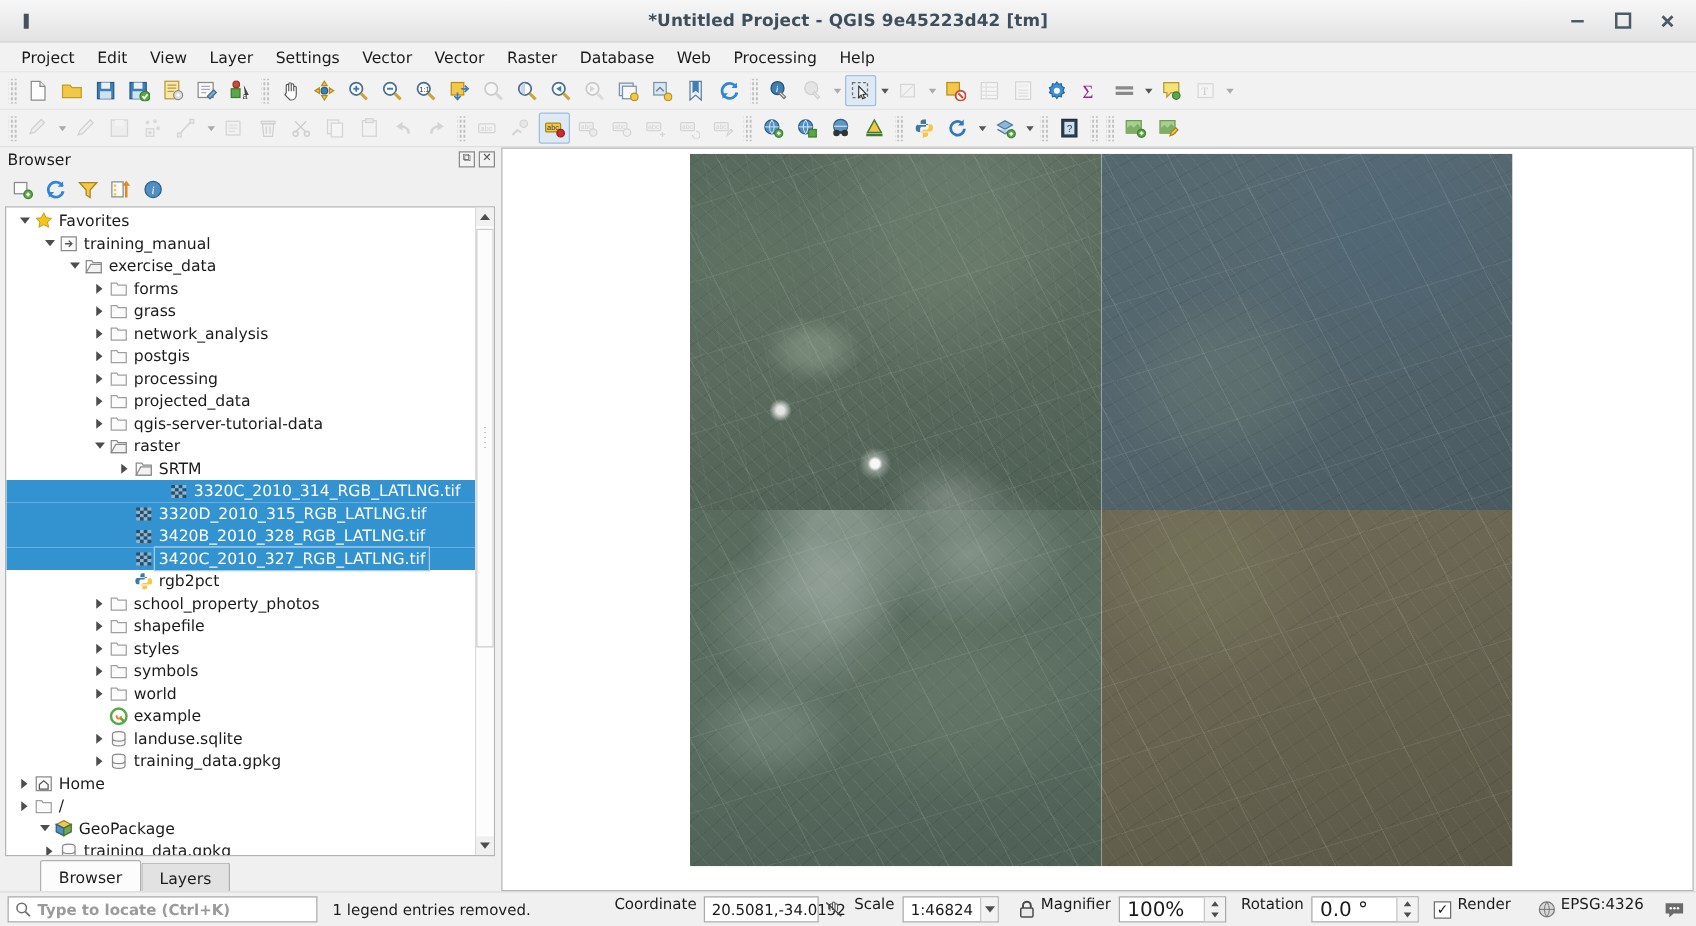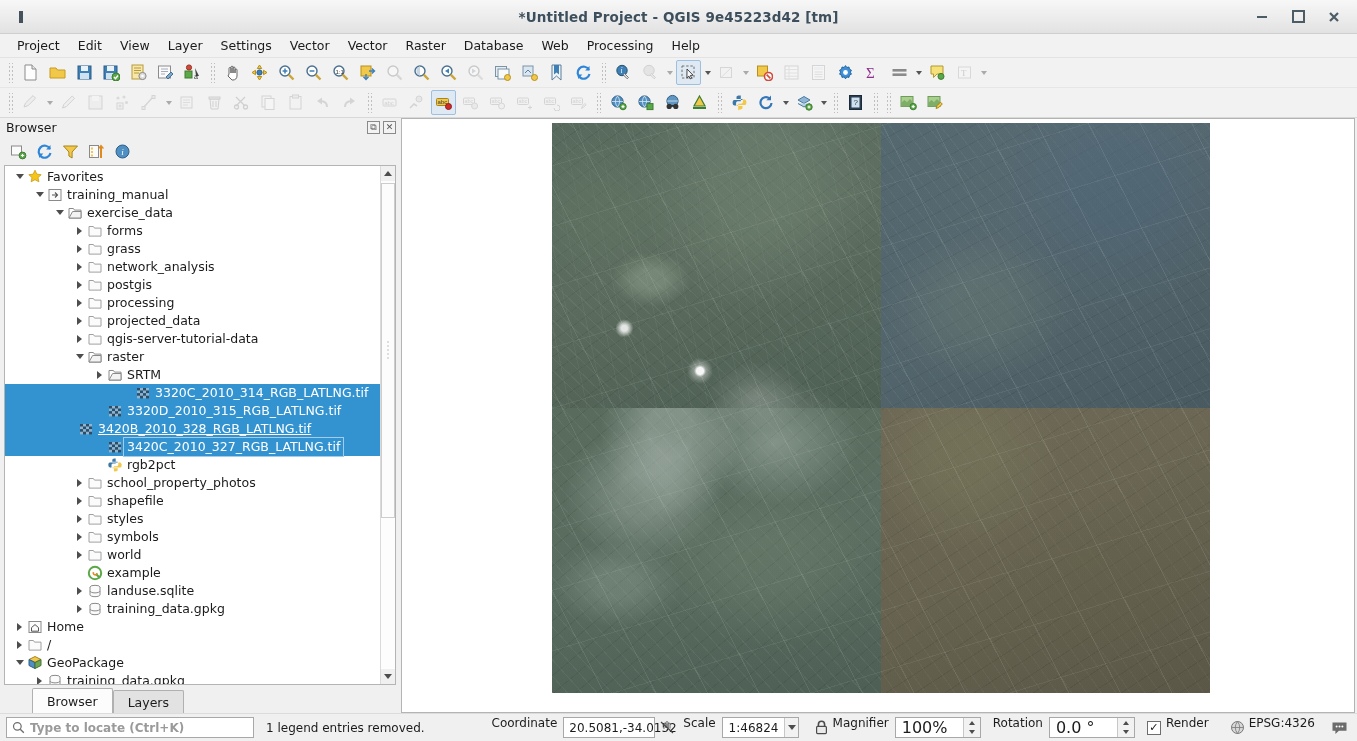--- a/index.html
+++ b/index.html
@@ -980,21 +980,21 @@
                   <rect x="8" y="8.2" width="3" height="2.6" fill="#2f4c62"></rect>
                   <rect x="11" y="8.2" width="3" height="2.6" fill="#8fb4cf"></rect>
                   <rect x="2" y="10.8" width="3" height="2.6" fill="#8fb4cf"></rect>
                   <rect x="5" y="10.8" width="3" height="2.6" fill="#2f4c62"></rect>
                   <rect x="8" y="10.8" width="3" height="2.6" fill="#8fb4cf"></rect>
                   <rect x="11" y="10.8" width="3" height="2.6" fill="#2f4c62"></rect>
                 </svg>
               </span>
               <span class="tlabel">3320D_2010_315_RGB_LATLNG.tif</span>
             </div>
-            <div class="trow sel" style="padding-left: 59px; text-decoration: underline;">
+            <div class="trow sel" style="padding-left: 88px;">
               <span class="twist"></span>
               <span class="ticon">
                 <svg width="16" height="16" viewBox="0 0 16 16">
                   <rect x="2" y="3" width="3" height="2.6" fill="#2f4c62"></rect>
                   <rect x="5" y="3" width="3" height="2.6" fill="#8fb4cf"></rect>
                   <rect x="8" y="3" width="3" height="2.6" fill="#2f4c62"></rect>
                   <rect x="11" y="3" width="3" height="2.6" fill="#8fb4cf"></rect>
                   <rect x="2" y="5.6" width="3" height="2.6" fill="#8fb4cf"></rect>
                   <rect x="5" y="5.6" width="3" height="2.6" fill="#2f4c62"></rect>
                   <rect x="8" y="5.6" width="3" height="2.6" fill="#8fb4cf"></rect>
@@ -1135,21 +1135,21 @@
             </div>
             <div class="trow" style="padding-left: 8px;">
               <span class="twist closed"></span>
               <span class="ticon">
                 <svg width="16" height="16" viewBox="0 0 16 16">
                   <path d="M2 3.5h4.4l1.1 1.6H14v8H2z" fill="#fbfbfb" stroke="#a0a0a0"></path>
                 </svg>
               </span>
               <span class="tlabel">/</span>
             </div>
-            <div class="trow" style="padding-left: 8px;">
+            <div class="trow" style="padding-left: 24px;">
               <span class="twist open"></span>
               <span class="ticon">
                 <svg width="16" height="16" viewBox="0 0 16 16">
                   <path d="M8 1.5l6 3-6 3-6-3z" fill="#f2c84b" stroke="#a8851a"></path>
                   <path d="M2 4.5v6l6 3v-6z" fill="#4f8fc4" stroke="#2c5e86"></path>
                   <path d="M14 4.5v6l-6 3v-6z" fill="#6fa74e" stroke="#44703a"></path>
                 </svg>
               </span>
               <span class="tlabel">GeoPackage</span>
             </div>

